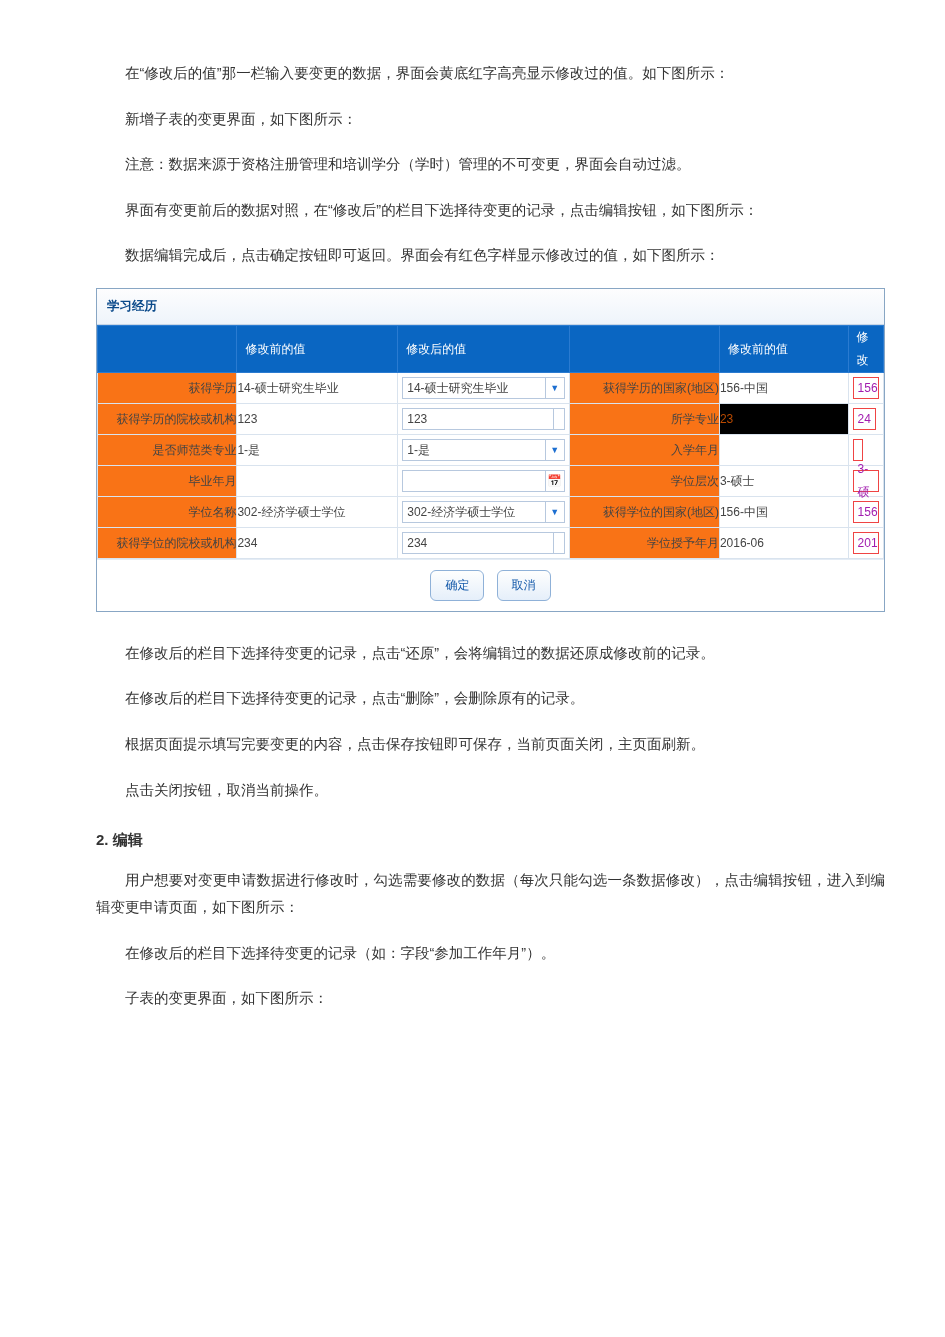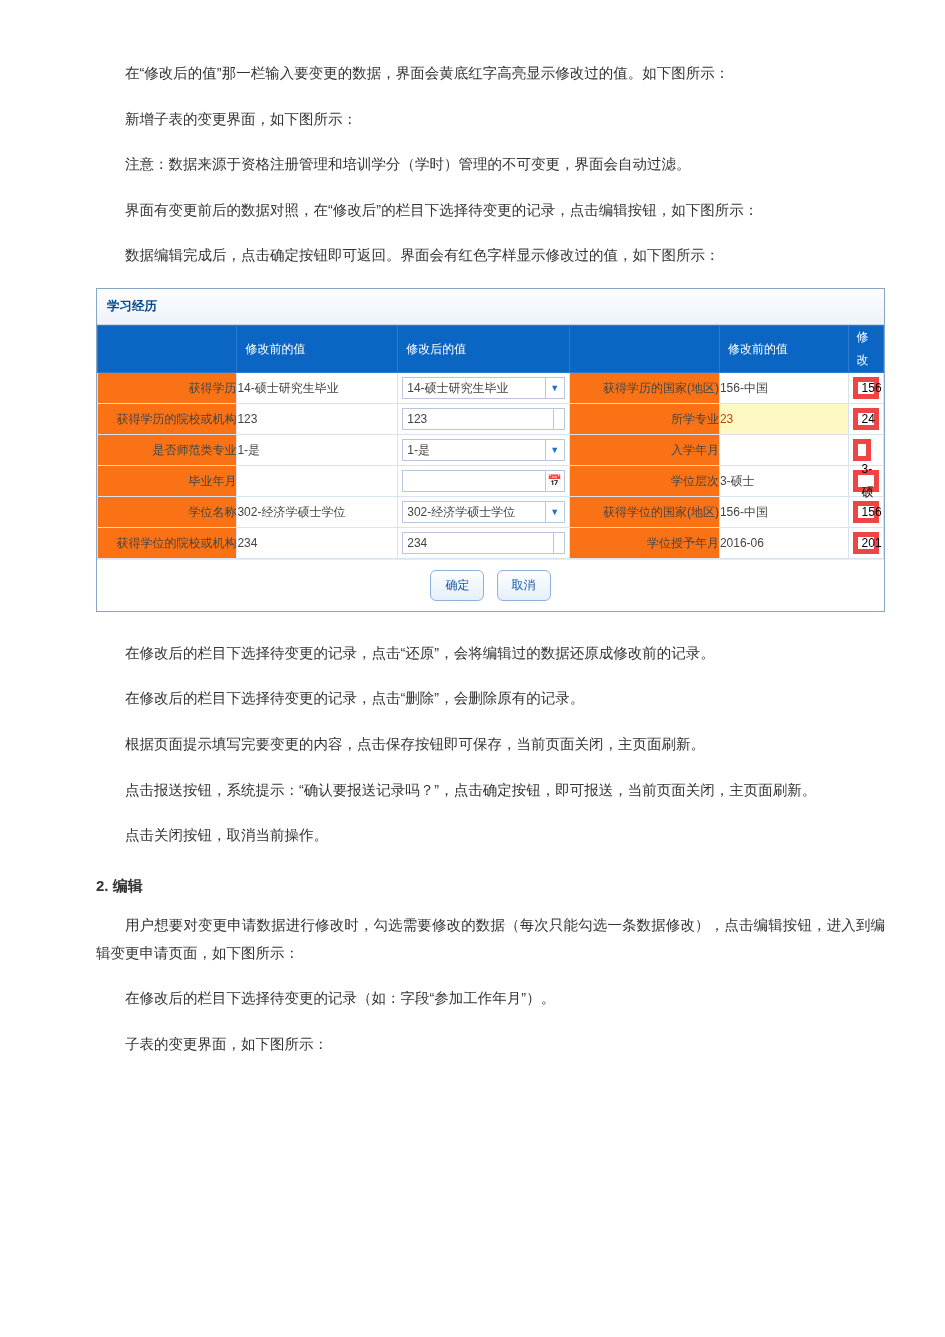--- a/index.html
+++ b/index.html
@@ -72,21 +72,21 @@
     font-size: 12px;
   }
   .val {
     padding: 0 6px;
     color: #444;
     font-size: 12px;
     white-space: nowrap;
     overflow: hidden;
   }
   .hl {
-    background: #fef9c3;
+    background: #000000;
     color: #b94a00;
   }
 
   .field {
     padding: 2px 4px;
     display: flex;
     align-items: center;
     gap: 4px;
     height: 100%;
     box-sizing: border-box;
@@ -144,29 +144,29 @@
     width: 18px;
     border-left: 1px solid #b7c8de;
     height: 100%;
     display: flex;
     align-items: center;
     justify-content: center;
     color: #6a89ab;
     font-size: 12px;
   }
   .right-cut {
-    border: 5px solid #ef4444;
+    border: 1px solid #ef4444;
     height: 22px;
     box-sizing: border-box;
     background: #fff;
     font-size: 12px;
     padding: 0 4px;
     display: flex;
     align-items: center;
-    color: #000000;
+    color: #a21caf;
     min-width: 0;
   }
 
   .footer-bar {
     padding: 10px 0;
     text-align: center;
     background: #fff;
     border-top: 1px solid #e4ecf5;
   }
   .btn {
@@ -342,21 +342,20 @@
 
     <div class="footer-bar">
       <span class="btn">确定</span>
       <span class="btn">取消</span>
     </div>
   </div>
 
   <p class="para">在修改后的栏目下选择待变更的记录，点击“还原”，会将编辑过的数据还原成修改前的记录。</p>
   <p class="para">在修改后的栏目下选择待变更的记录，点击“删除”，会删除原有的记录。</p>
   <p class="para">根据页面提示填写完要变更的内容，点击保存按钮即可保存，当前页面关闭，主页面刷新。</p>
-  <p class="para">点击报送按钮，系统提示：“确认要报送记录吗？”，点击确定按钮，即可报送，当前页面关闭，主页面刷新。</p>
   <p class="para">点击关闭按钮，取消当前操作。</p>
 
   <div class="h2">2. 编辑</div>
 
   <p class="para">用户想要对变更申请数据进行修改时，勾选需要修改的数据（每次只能勾选一条数据修改），点击编辑按钮，进入到编辑变更申请页面，如下图所示：</p>
   <p class="para">在修改后的栏目下选择待变更的记录（如：字段“参加工作年月”）。</p>
   <p class="para">子表的变更界面，如下图所示：</p>
 
 </div>
 

